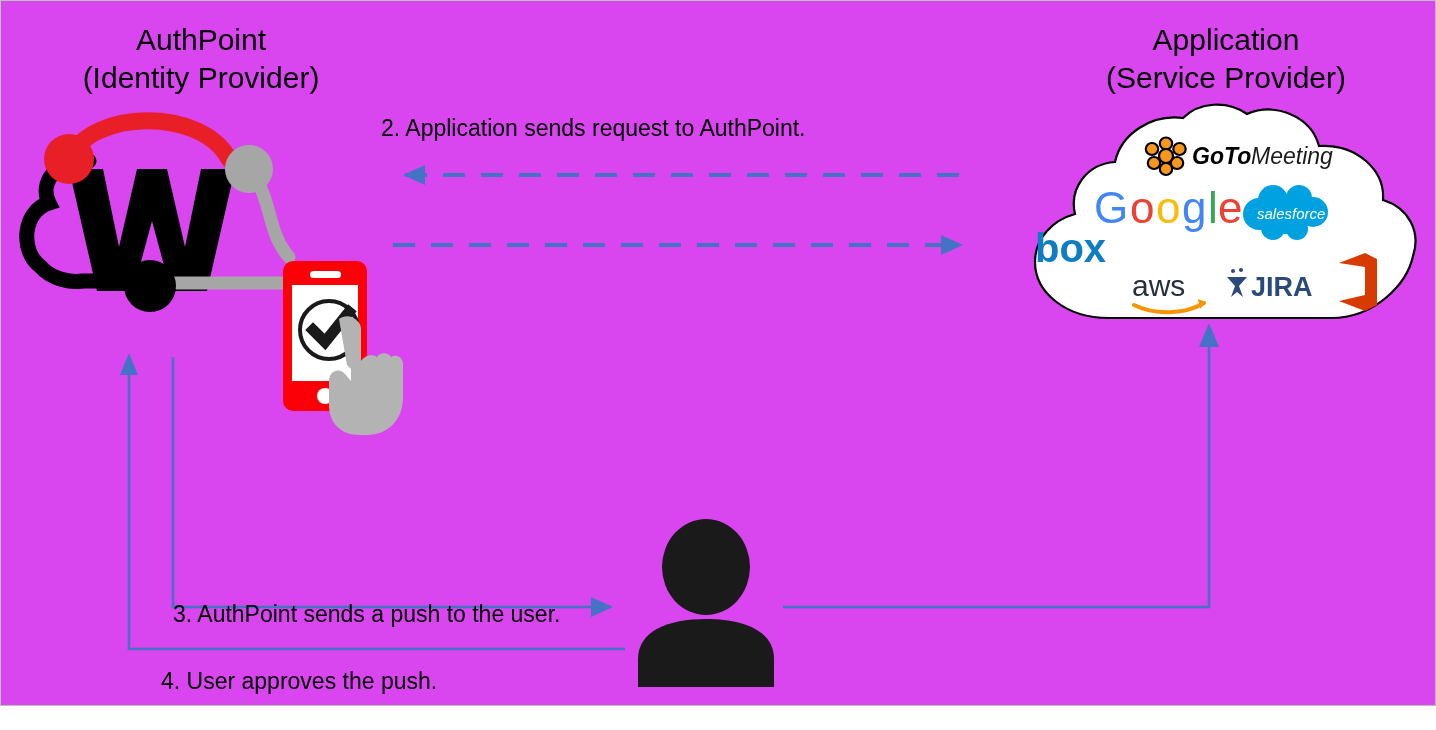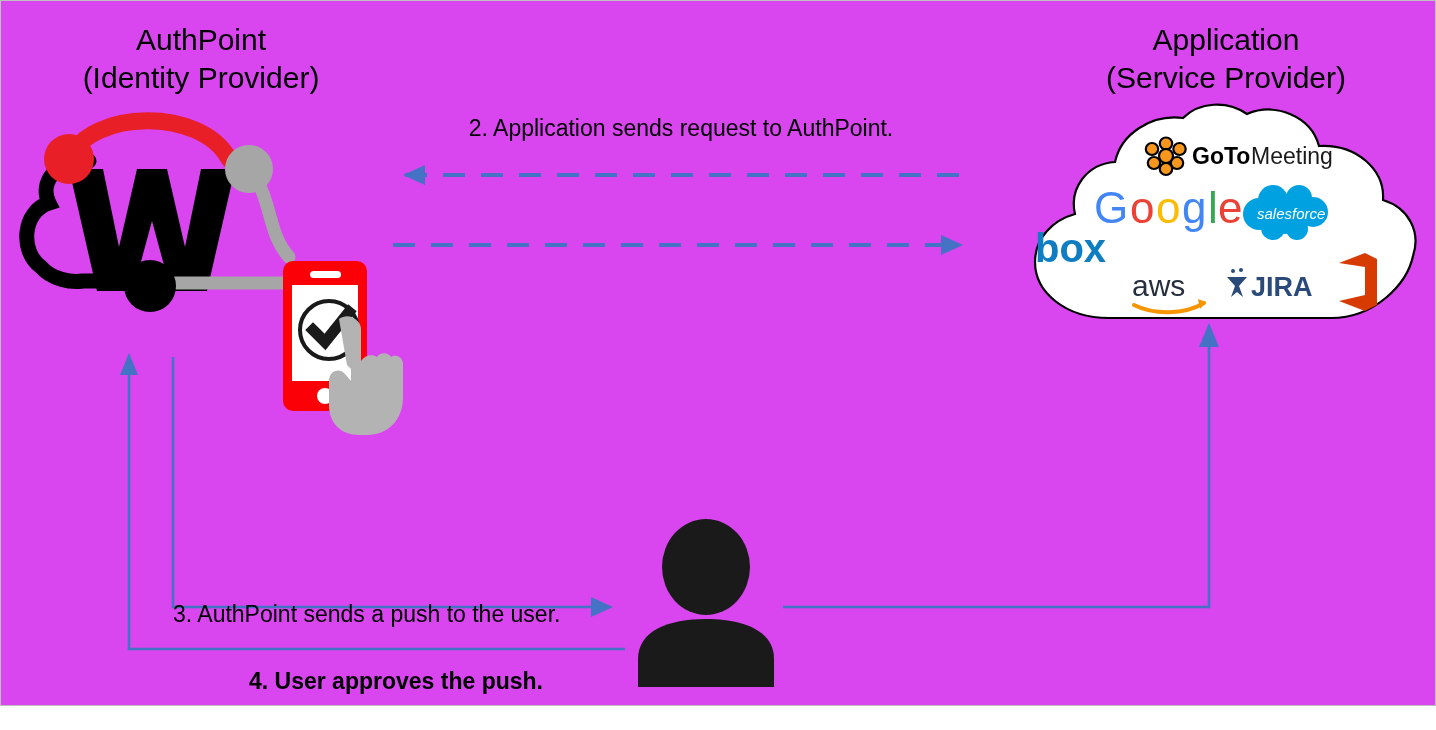--- a/index.html
+++ b/index.html
@@ -16,21 +16,20 @@
   .hdr{
     text-align:center;
     font-size:30px;
     color:#000;
     line-height:1.28;
     white-space:pre-line;
   }
   .steplbl{
     font-size:23px;
     color:#000;
-    text-align:center;
     line-height:1.32;
     white-space:pre-line;
   }
   svg{display:block;overflow:visible;}
 </style>
 </head>
 <body>
 
 <div id="stage">
 
@@ -107,21 +106,21 @@
                C 56 84 74 60 102 58
                C 108 30 138 10 170 14
                C 186 -2 214 -4 234 10
                C 262 -2 298 12 306 42
                C 344 40 372 66 370 96
                C 396 104 408 128 400 152
                C 394 180 362 214 318 214 Z" fill="#ffffff" stroke="#000000" stroke-width="2.2"></path>
     </svg>
   </div>
 
-  <div class="abs" style="left:1147px;top:136px;width:210px;height:36px;">
+  <div class="abs" style="left:1147px;top:136px;width:210px;height:36px;font-style:italic;">
     <svg width="210" height="36" viewBox="0 0 210 36">
       <g>
         <g fill="#F7971D" stroke="#000000" stroke-width="2.2">
           <ellipse cx="18" cy="6.5" rx="6.2" ry="6"></ellipse>
           <ellipse cx="31.5" cy="12" rx="6.2" ry="6"></ellipse>
           <ellipse cx="29" cy="26" rx="6.2" ry="6"></ellipse>
           <ellipse cx="18" cy="32" rx="6.2" ry="6"></ellipse>
           <ellipse cx="6" cy="26" rx="6.2" ry="6"></ellipse>
           <ellipse cx="4" cy="12" rx="6.2" ry="6"></ellipse>
           <circle cx="18" cy="19" r="7"></circle>
@@ -219,21 +218,21 @@
     </svg>
   </div>
   <div class="abs steplbl" style="left:172px;top:552px;width:450px;text-align:left;margin-top:46px;">3. AuthPoint sends a push to the user.</div>
 
   <div class="abs" style="left:116px;top:340px;width:520px;height:320px;">
     <svg width="520" height="320" viewBox="0 0 520 320">
       <path d="M 12 30 L 12 308 L 508 308" fill="none" stroke="#4472C4" stroke-width="2.5"></path>
       <path d="M 12 12 L 3 34 L 21 34 Z" fill="#4472C4"></path>
     </svg>
   </div>
-  <div class="abs steplbl" style="left:160px;top:665px;width:470px;font-weight:bold;">4. User approves the push.</div>
+  <div class="abs steplbl" style="left:160px;top:665px;width:470px;">4. User approves the push.</div>
 
   <div class="abs" style="left:778px;top:316px;width:446px;height:300px;">
     <svg width="446" height="300" viewBox="0 0 446 300">
       <path d="M 4 290 L 430 290 L 430 26" fill="none" stroke="#4472C4" stroke-width="2.5"></path>
       <path d="M 430 6 L 420 30 L 440 30 Z" fill="#4472C4"></path>
     </svg>
   </div>
 
 </div>
 

